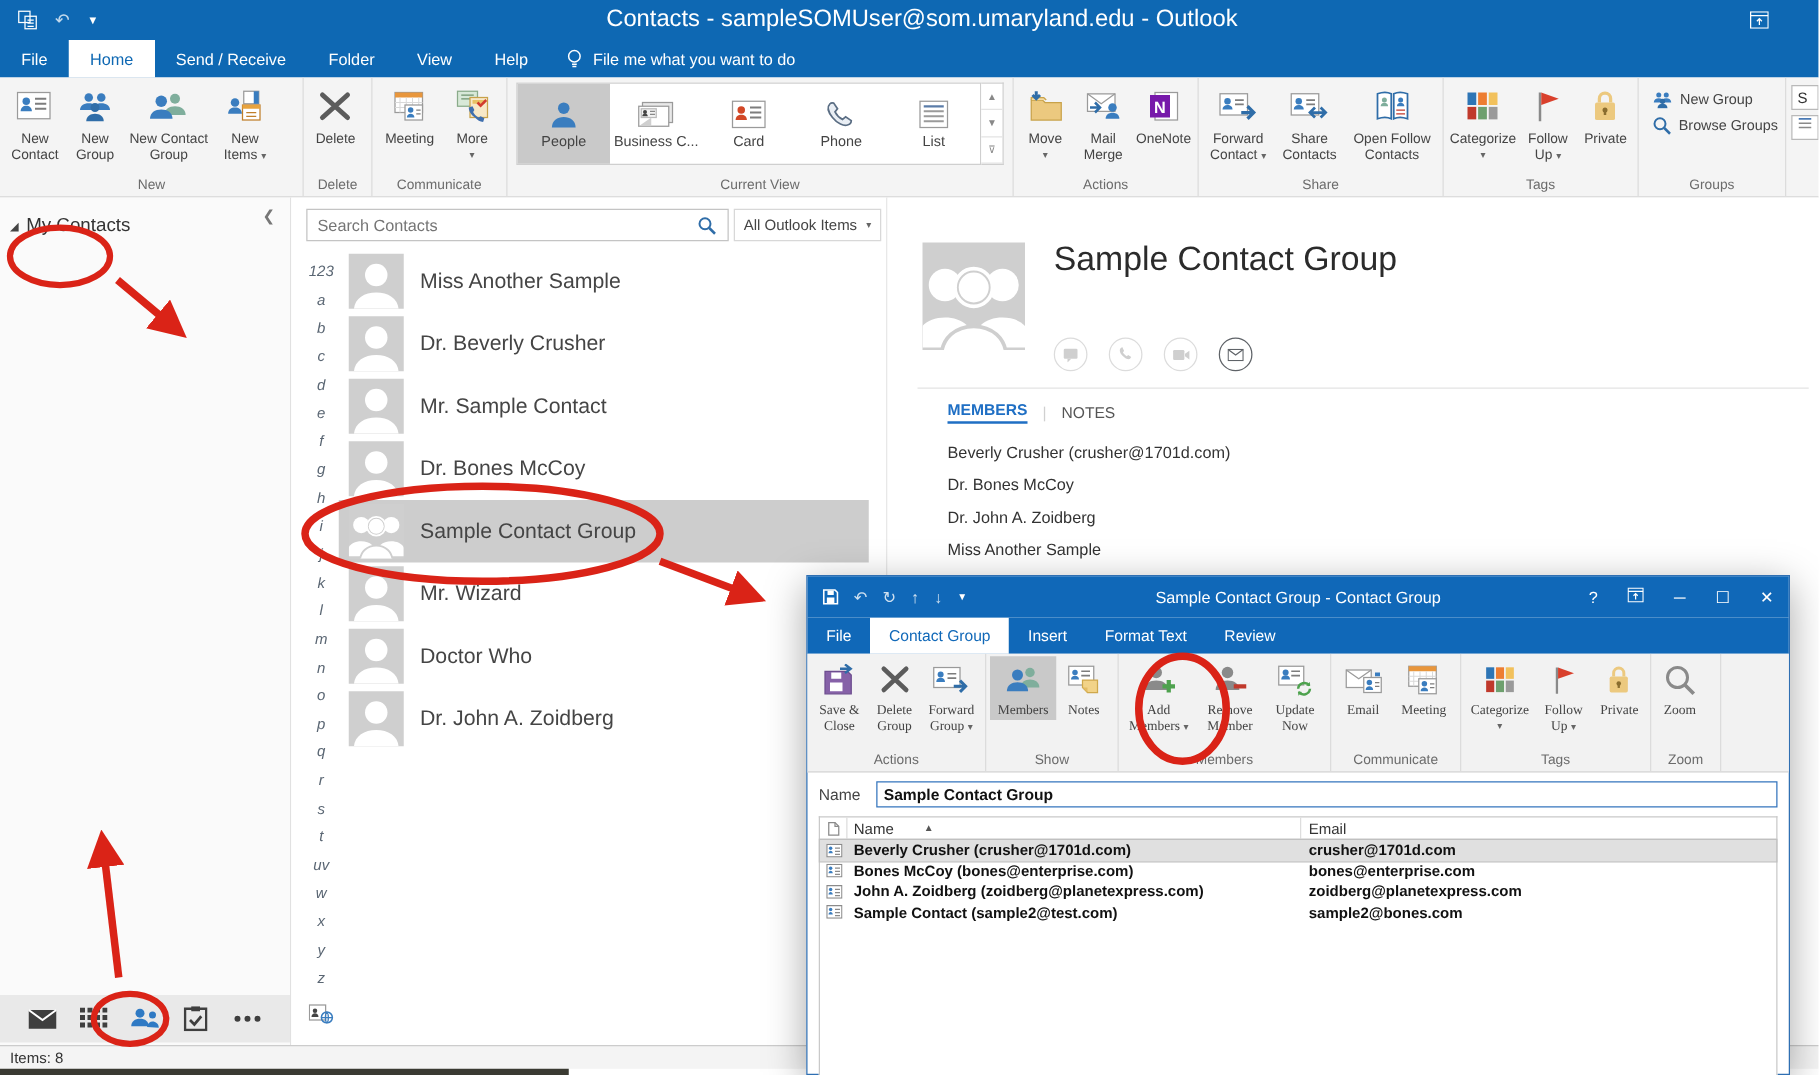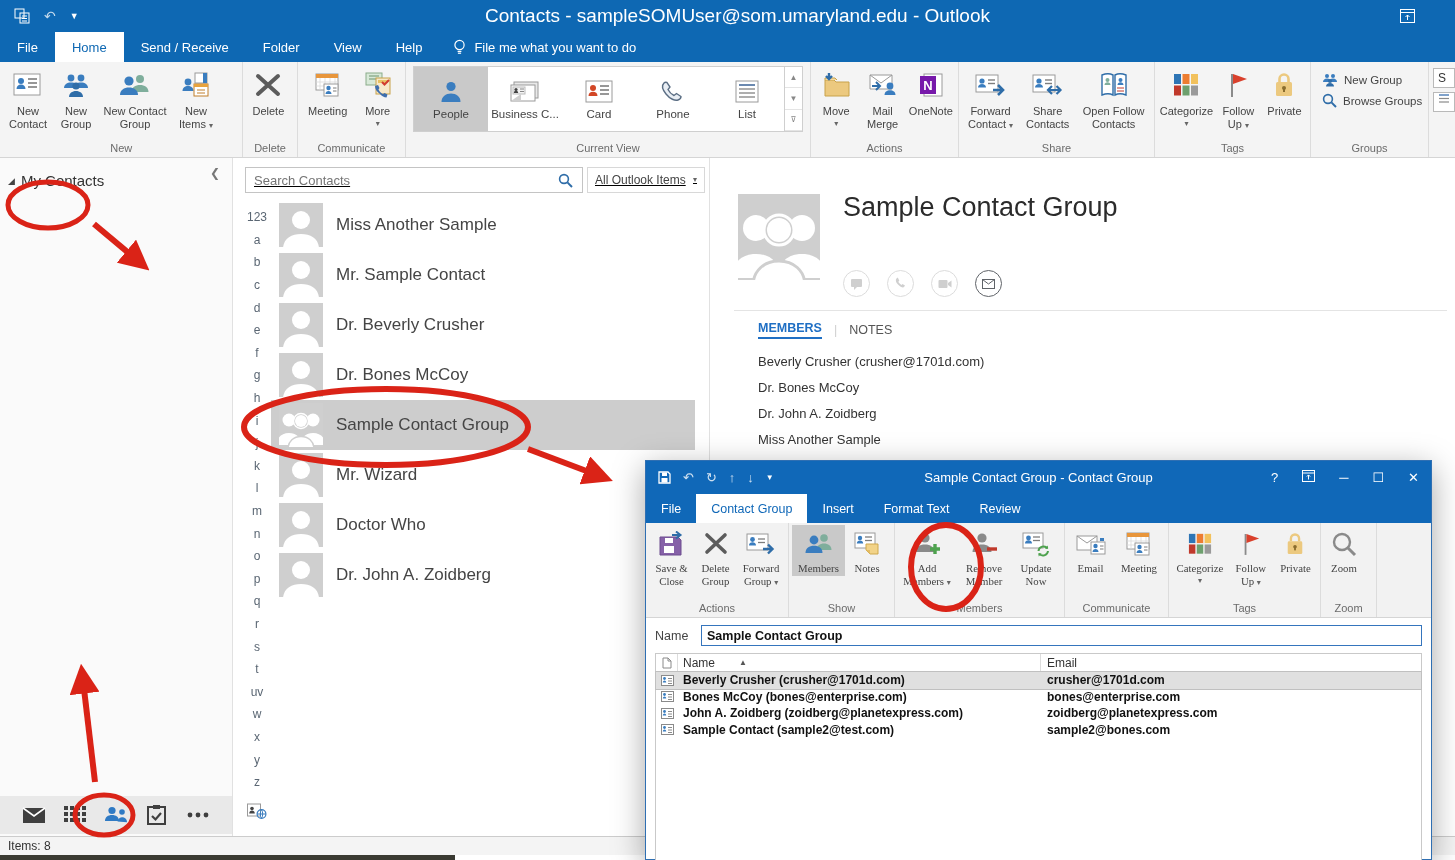--- a/index.html
+++ b/index.html
@@ -46,26 +46,26 @@
   .sidebar { width:233px; background:#fafafa; border-right:1px solid #e1e1e1; position:relative; }
   .collapse-ch { position:absolute; right:12px; top:8px; color:#777; font-size:12px; cursor:pointer; }
   .myc { display:flex; align-items:center; gap:6px; padding:14px 0 6px 8px; font-size:15px; color:#333; cursor:pointer; }
   .myc .tri { font-size:9px; color:#444; }
   .fold-item { height:26px; line-height:26px; padding-left:26px; font-size:13px; font-weight:bold; color:#222; background:#e0e0e0; cursor:pointer; }
   .navbar { position:absolute; left:0; bottom:2px; width:100%; height:38px; background:#e9e9e9; display:flex; align-items:center; justify-content:space-around; padding:0 14px; }
   .navico { cursor:pointer; display:flex; align-items:center; justify-content:center; width:34px; height:30px; }
 
   
   .cpanel { width:477px; background:#fff; border-right:1px solid #e1e1e1; position:relative; }
-  .searchrow { display:flex; margin:9px 4px 0 12px; gap:4px;text-decoration:underline; }
+  .searchrow { display:flex; margin:9px 4px 0 12px; gap:4px; }
   .searchbox { flex:1; height:26px; border:1px solid #c4c4c4; background:#fff; display:flex; align-items:center; }
   .searchbox input { flex:1; border:none; outline:none; font-size:13px; color:#555; padding:0 8px; font-family:"Liberation Sans", sans-serif; background:transparent; }
   .scopedd { width:118px; height:26px; border:1px solid #d8d8d8; background:#fff; display:flex; align-items:center; justify-content:space-between; font-size:12px; color:#444; padding:0 7px; cursor:pointer; }
   .azcol { position:absolute; left:10px; top:48px; width:28px; display:flex; flex-direction:column; align-items:center; }
-  .azcol span { font-size:12px; color:#5a6673; height:22.6px; display:flex; align-items:center; cursor:pointer; }
+  .azcol span { font-size:12px; color:#5a6673; height:22.6px; display:flex; align-items:center; cursor:pointer;font-style:italic; }
   .az-bottom { margin-top:6px; cursor:pointer; }
   .clist { position:absolute; left:38px; top:42px; right:14px; }
   .crow { height:50px; display:flex; align-items:center; gap:13px; cursor:pointer; padding-left:8px; }
   .crow.sel { background:#cdcdcd; margin-right:0; }
   .cavatar { width:44px; height:44px; background:#cfcfcf; flex:none; display:flex; align-items:flex-end; justify-content:center; overflow:hidden; }
   .cname { font-size:17px; color:#454545; font-weight:300; }
 
   
   .rpane { flex:1; background:#fff; position:relative; }
   .big-avatar { position:absolute; left:28px; top:36px; width:82px; height:86px; background:#cfcfcf; overflow:hidden; display:flex; align-items:flex-end; justify-content:center; }
@@ -632,30 +632,30 @@
             </span>
           <span class="cname">Miss Another Sample</span>
         </div>
         <div class="crow">
           <span class="cavatar">
               <svg width="44" height="40" viewBox="0 0 44 40">
                 <circle cx="22" cy="13" r="9" fill="#fff"></circle>
                 <path d="M4 42c0-10 8-15 18-15s18 5 18 15z" fill="#fff"></path>
               </svg>
             </span>
-          <span class="cname">Mr. Sample Contact</span>
+          <span class="cname">Dr. Beverly Crusher</span>
         </div>
         <div class="crow">
           <span class="cavatar">
               <svg width="44" height="40" viewBox="0 0 44 40">
                 <circle cx="22" cy="13" r="9" fill="#fff"></circle>
                 <path d="M4 42c0-10 8-15 18-15s18 5 18 15z" fill="#fff"></path>
               </svg>
             </span>
-          <span class="cname">Dr. Beverly Crusher</span>
+          <span class="cname">Mr. Sample Contact</span>
         </div>
         <div class="crow">
           <span class="cavatar">
               <svg width="44" height="40" viewBox="0 0 44 40">
                 <circle cx="22" cy="13" r="9" fill="#fff"></circle>
                 <path d="M4 42c0-10 8-15 18-15s18 5 18 15z" fill="#fff"></path>
               </svg>
             </span>
           <span class="cname">Dr. Bones McCoy</span>
         </div>

